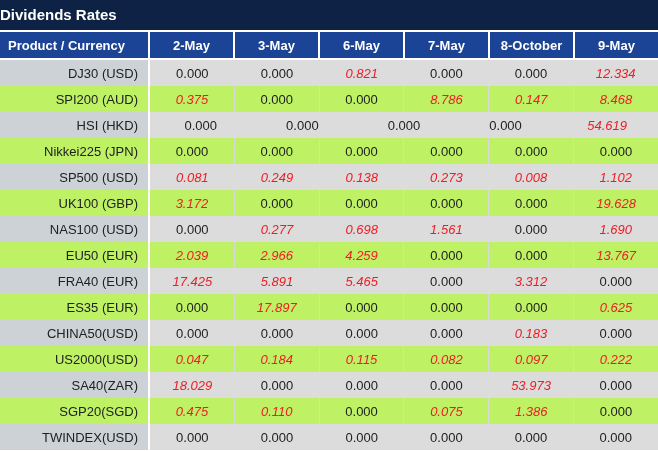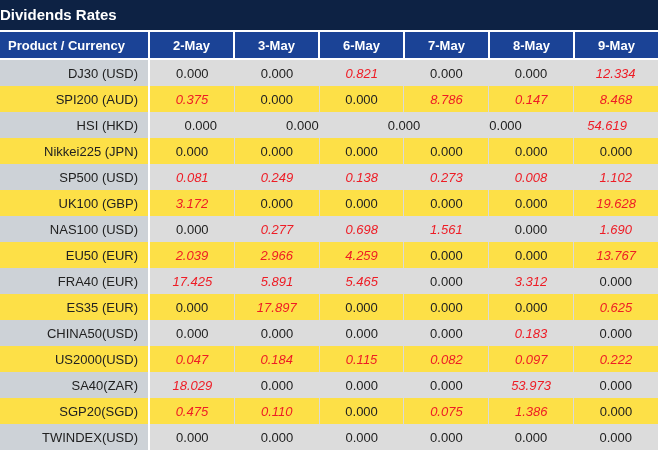--- a/index.html
+++ b/index.html
@@ -38,37 +38,37 @@
   .row{display:flex;height:26px;font-size:13px;color:var(--ink);}
   .row .cell{display:flex;align-items:center;}
   .row .product{
     flex:0 0 138px;justify-content:flex-end;padding-right:10px;
     border-right:2px solid #ffffff;
   }
   .row .value{flex:1;justify-content:center;}
   .row.gray .value,{background:var(--row-gray);}
   .row.gray{background:var(--row-gray);}
   .row.gray .product{background:var(--product-gray);}
-  .row.white{background:#fde047;}
+  .row.white{background:#bef264;}
   .row.white .value + .value{border-left:1px solid var(--div-gray);}
   .row .value.red{color:var(--red);font-style:italic;}
 </style>
 </head>
 <body>
 
 <div class="app">
   <div class="title-bar">Dividends Rates</div>
 
   <div class="header-row">
     <div class="hcell product">Product / Currency</div>
     <div class="hcell">2-May</div>
     <div class="hcell">3-May</div>
     <div class="hcell">6-May</div>
     <div class="hcell">7-May</div>
-    <div class="hcell">8-May</div>
+    <div class="hcell">8-October</div>
     <div class="hcell">9-May</div>
   </div>
 
   <div class="tbody" id="tbody">
       <div class="row gray">
         <div class="cell product">DJ30 (USD)</div>
         <div class="cell value">0.000</div>
         <div class="cell value">0.000</div>
         <div class="cell value red">0.821</div>
         <div class="cell value">0.000</div>

